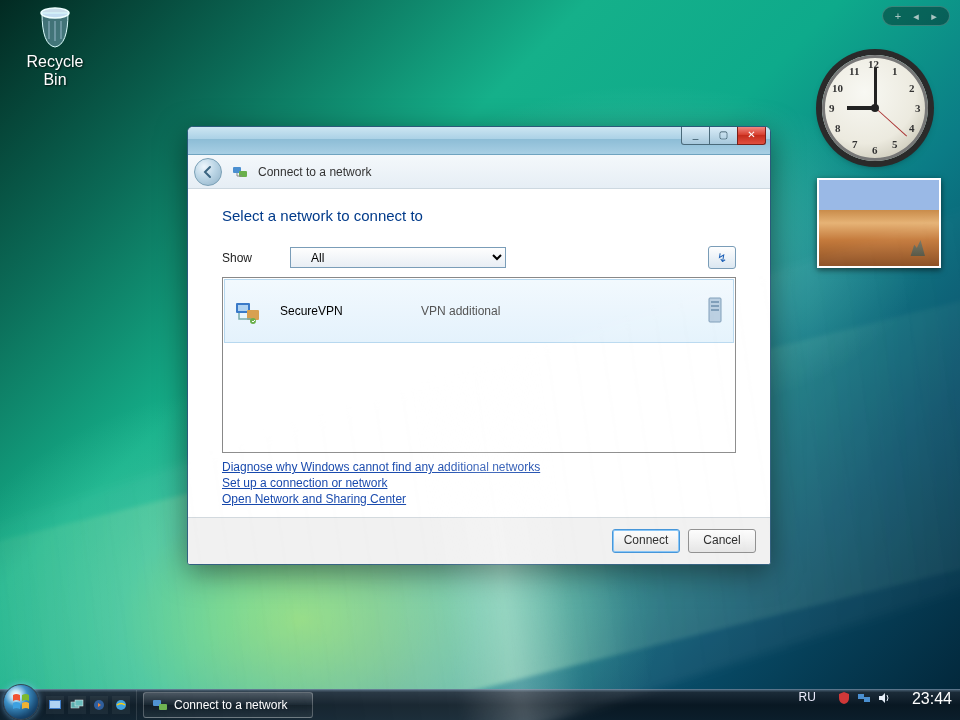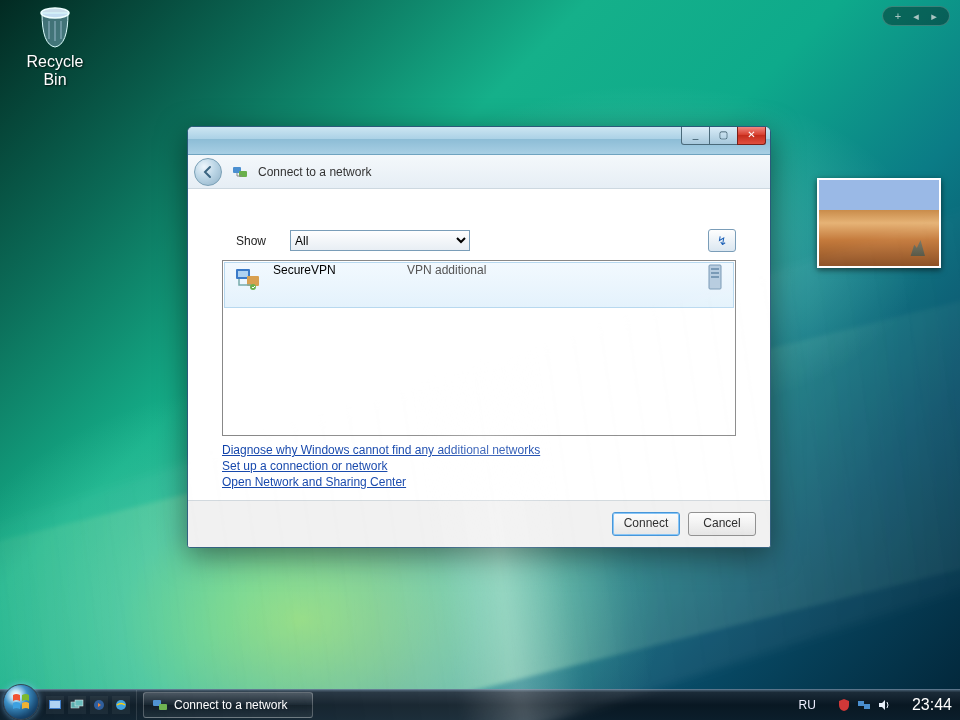--- a/index.html
+++ b/index.html
@@ -37,43 +37,43 @@
 .win{position:absolute;left:187px;top:126px;width:582px;border:1px solid #2a5a7a;border-radius:6px 6px 3px 3px;box-shadow:0 8px 30px rgba(0,0,0,0.5);overflow:hidden;background:#fff}
 .titlebar{height:27px;background:linear-gradient(to bottom,#cde6f2 0%,#aad1e6 45%,#8dbdd6 46%,#a8cfe4 100%);border-bottom:1px solid #6fa3bf;display:flex;justify-content:flex-end;align-items:flex-start;padding:0 4px 0 0}
 .win-btn{width:27px;height:17px;margin-left:-1px;border:1px solid #4a6a7a;border-top:none;font-size:10px;text-align:center;line-height:15px;background:linear-gradient(#d9ecf7,#a6c8dc);color:#2a4a5a}
 .win-btn.min{border-radius:0 0 0 3px}
 .win-btn.close{border-radius:0 0 3px 0;background:linear-gradient(#f08880 0%,#d84030 45%,#c42a1a 46%,#e05040 100%);color:#fff;border-color:#7a2018}
 .addr{height:33px;background:linear-gradient(#f4f8fb,#e6eef5);border-bottom:1px solid #cdd8e0;display:flex;align-items:center;padding-left:6px;gap:10px;color:#333}
 .back-btn{width:26px;height:26px;border-radius:50%;background:radial-gradient(circle at 35% 30%,#eef6fc 0%,#bcd6e6 45%,#8eb0c6 100%);border:1px solid #7aa0b6;display:flex;align-items:center;justify-content:center;color:#3a6480;font-size:14px}
 .body{background:#fff;padding:18px 34px 10px}
 .instr{color:#003a8a;font-size:15px}
 .row{display:flex;align-items:center;margin-top:22px;gap:10px}
-.row .lbl{width:58px;text-align:center;color:#222}
-select.show{width:180px;height:21px;border:1px solid #7a9db8;background:linear-gradient(#fefefe,#e8eef4);font-size:12px;padding-left:0}
+.row .lbl{width:58px;text-align:left;color:#222}
+select.show{width:216px;height:21px;border:1px solid #7a9db8;background:linear-gradient(#fefefe,#e8eef4);font-size:12px;padding-left:16px}
 .refresh{margin-left:auto;width:26px;height:21px;border:1px solid #7a9db8;border-radius:3px;background:linear-gradient(#fefefe,#dbe7f1);display:flex;align-items:center;justify-content:center;color:#1b5fb6;font-size:12px}
 .list{margin-top:8px;border:1px solid #888;height:174px;background:#fff;overflow:hidden}
-.item{height:44px;border:1px solid #b7d8ef;margin:1px;background:linear-gradient(#f2f9fe,#e4f2fc);display:flex;align-items:flex-start;padding:0 8px;gap:12px}
+.item{height:44px;border:1px solid #b7d8ef;margin:1px;background:linear-gradient(#f2f9fe,#e4f2fc);display:flex;align-items:center;padding:9px 8px;gap:19px}
 .item .nm{width:122px}
 .item .type{color:#555}
 .item .srv{margin-left:auto}
 .links{margin-top:6px}
 .links a{display:block;color:#0a3ea8;text-decoration:underline;font-size:12px;line-height:16px;width:fit-content}
 .btnbar{border-top:1px solid #d0d7dc;background:#f0f0f0;padding:11px 14px;display:flex;justify-content:flex-end;gap:8px}
 .btn{min-width:66px;height:22px;border:1px solid #8b8b8b;border-radius:3px;background:linear-gradient(#fdfdfd,#e4e4e4);font-size:12px;line-height:20px;text-align:center;color:#222}
 .btn.def{border-color:#3a8fd6;box-shadow:0 0 0 1px #7fc1f5 inset}
 
 
 .taskbar{position:absolute;left:0;bottom:0;width:100%;height:30px;background:linear-gradient(to bottom,#42586a 0%,#1b2b38 8%,#091823 50%,#0b1e2b 100%);border-top:1px solid #5a748a;display:flex;align-items:center;color:#fff}
 .start{width:42px;height:30px;display:flex;align-items:center;justify-content:center}
 .orb{width:34px;height:34px;border-radius:50%;background:radial-gradient(circle at 35% 30%,#fff 0%,#bfe2f5 15%,#3a8fc6 35%,#12416a 70%,#062037 100%);border:1px solid #345;margin-top:-6px;display:flex;align-items:center;justify-content:center;box-shadow:0 0 6px rgba(130,200,255,0.6)}
 .quick{display:flex;gap:4px;padding:0 4px;align-items:center}
 .quick .q{width:18px;height:18px;background:rgba(255,255,255,0.05);display:flex;align-items:center;justify-content:center}
 .tasks{display:flex;gap:2px;padding-left:6px;align-items:center;border-left:1px solid rgba(255,255,255,0.12);height:100%;margin-left:2px}
 .task{height:24px;min-width:152px;border:1px solid rgba(255,255,255,0.25);border-radius:3px;background:linear-gradient(rgba(255,255,255,0.18),rgba(255,255,255,0.03) 48%,rgba(0,0,0,0.1) 49%,rgba(255,255,255,0.05));display:flex;align-items:center;gap:6px;padding:0 8px;font-size:12px;color:#fff}
-.tray{margin-left:auto;display:flex;align-items:center;gap:20px;padding-right:8px;height:100%}
+.tray{margin-left:auto;display:flex;align-items:flex-start;gap:20px;padding-right:8px;height:100%}
 .tray .lang{font-size:12px;color:#eef}
 .tray-icons{display:flex;gap:4px;align-items:center}
 .tray-icons span{width:16px;height:16px;display:flex;align-items:center;justify-content:center;font-size:12px}
 .clock-tray{font-size:16px;color:#fff}
 
 svg{display:block}
 </style>
 </head>
 <body>
 
@@ -90,20 +90,38 @@
     </div>
     <div class="label">Recycle Bin</div>
   </div>
 
   <div class="sidebar-ctl">
     <span>+</span>
     <span>◂</span>
     <span>▸</span>
   </div>
 
+  <div class="clock">
+    <span class="num" style="left:46px;top:4px">12</span>
+    <span class="num" style="left:70px;top:11px">1</span>
+    <span class="num" style="left:87px;top:28px">2</span>
+    <span class="num" style="left:93px;top:48px">3</span>
+    <span class="num" style="left:87px;top:68px">4</span>
+    <span class="num" style="left:70px;top:84px">5</span>
+    <span class="num" style="left:50px;top:90px">6</span>
+    <span class="num" style="left:30px;top:84px">7</span>
+    <span class="num" style="left:13px;top:68px">8</span>
+    <span class="num" style="left:7px;top:48px">9</span>
+    <span class="num" style="left:10px;top:28px">10</span>
+    <span class="num" style="left:27px;top:11px">11</span>
+    <div class="hand hour" id="hh" style="transform: rotate(270deg);"></div>
+    <div class="hand min" id="mh" style="transform: rotate(0deg);"></div>
+    <div class="hand sec" id="sh" style="transform: rotate(132deg);"></div>
+    <div class="pin"></div>
+  </div>
 
   <div class="slideshow"></div>
 
   <div class="win">
     <div class="titlebar">
       <div class="win-btn min">_</div>
       <div class="win-btn">▢</div>
       <div class="win-btn close">✕</div>
     </div>
     <div class="addr">
@@ -115,20 +133,21 @@
       <span>
         <svg width="16" height="16" viewBox="0 0 16 16">
             <rect x="1" y="3" width="8" height="6" fill="#4a8fd0" rx="1"></rect>
             <rect x="7" y="7" width="8" height="6" fill="#6ab04c" rx="1"></rect>
             <path d="M5 9 L5 12 L10 12" stroke="#888" stroke-width="1" fill="none"></path>
           </svg>
       </span>
       <span>Connect to a network</span>
     </div>
     <div class="body">
+      <div class="instr">Select a network to connect to</div>
       <div class="row">
         <span class="lbl">Show</span>
         <select class="show">
           <option>All</option>
         </select>
         <div class="refresh">
           <span>↯</span>
         </div>
       </div>
       <div class="list">

